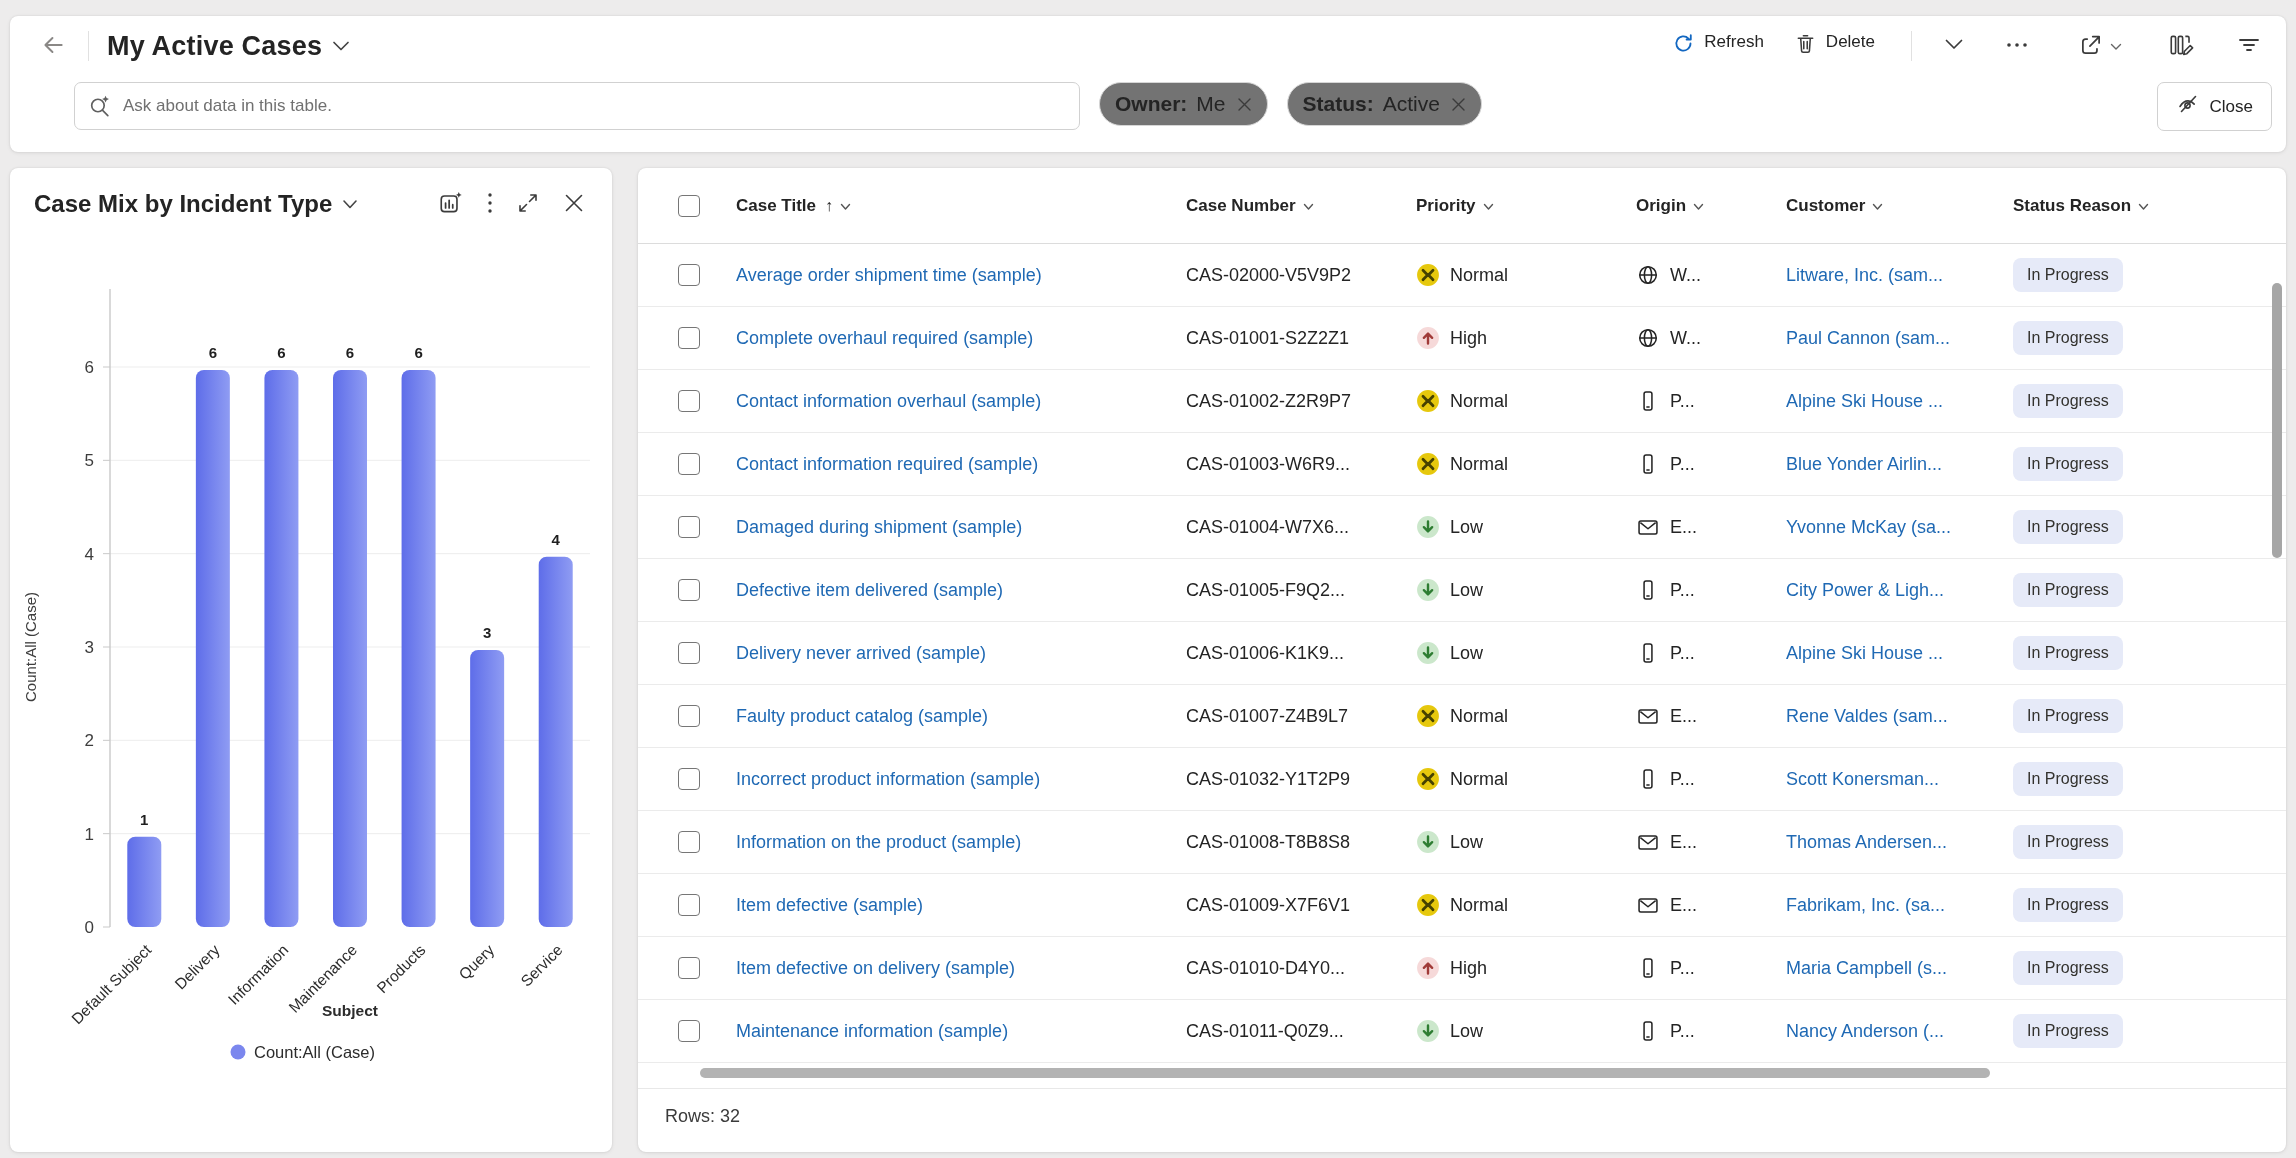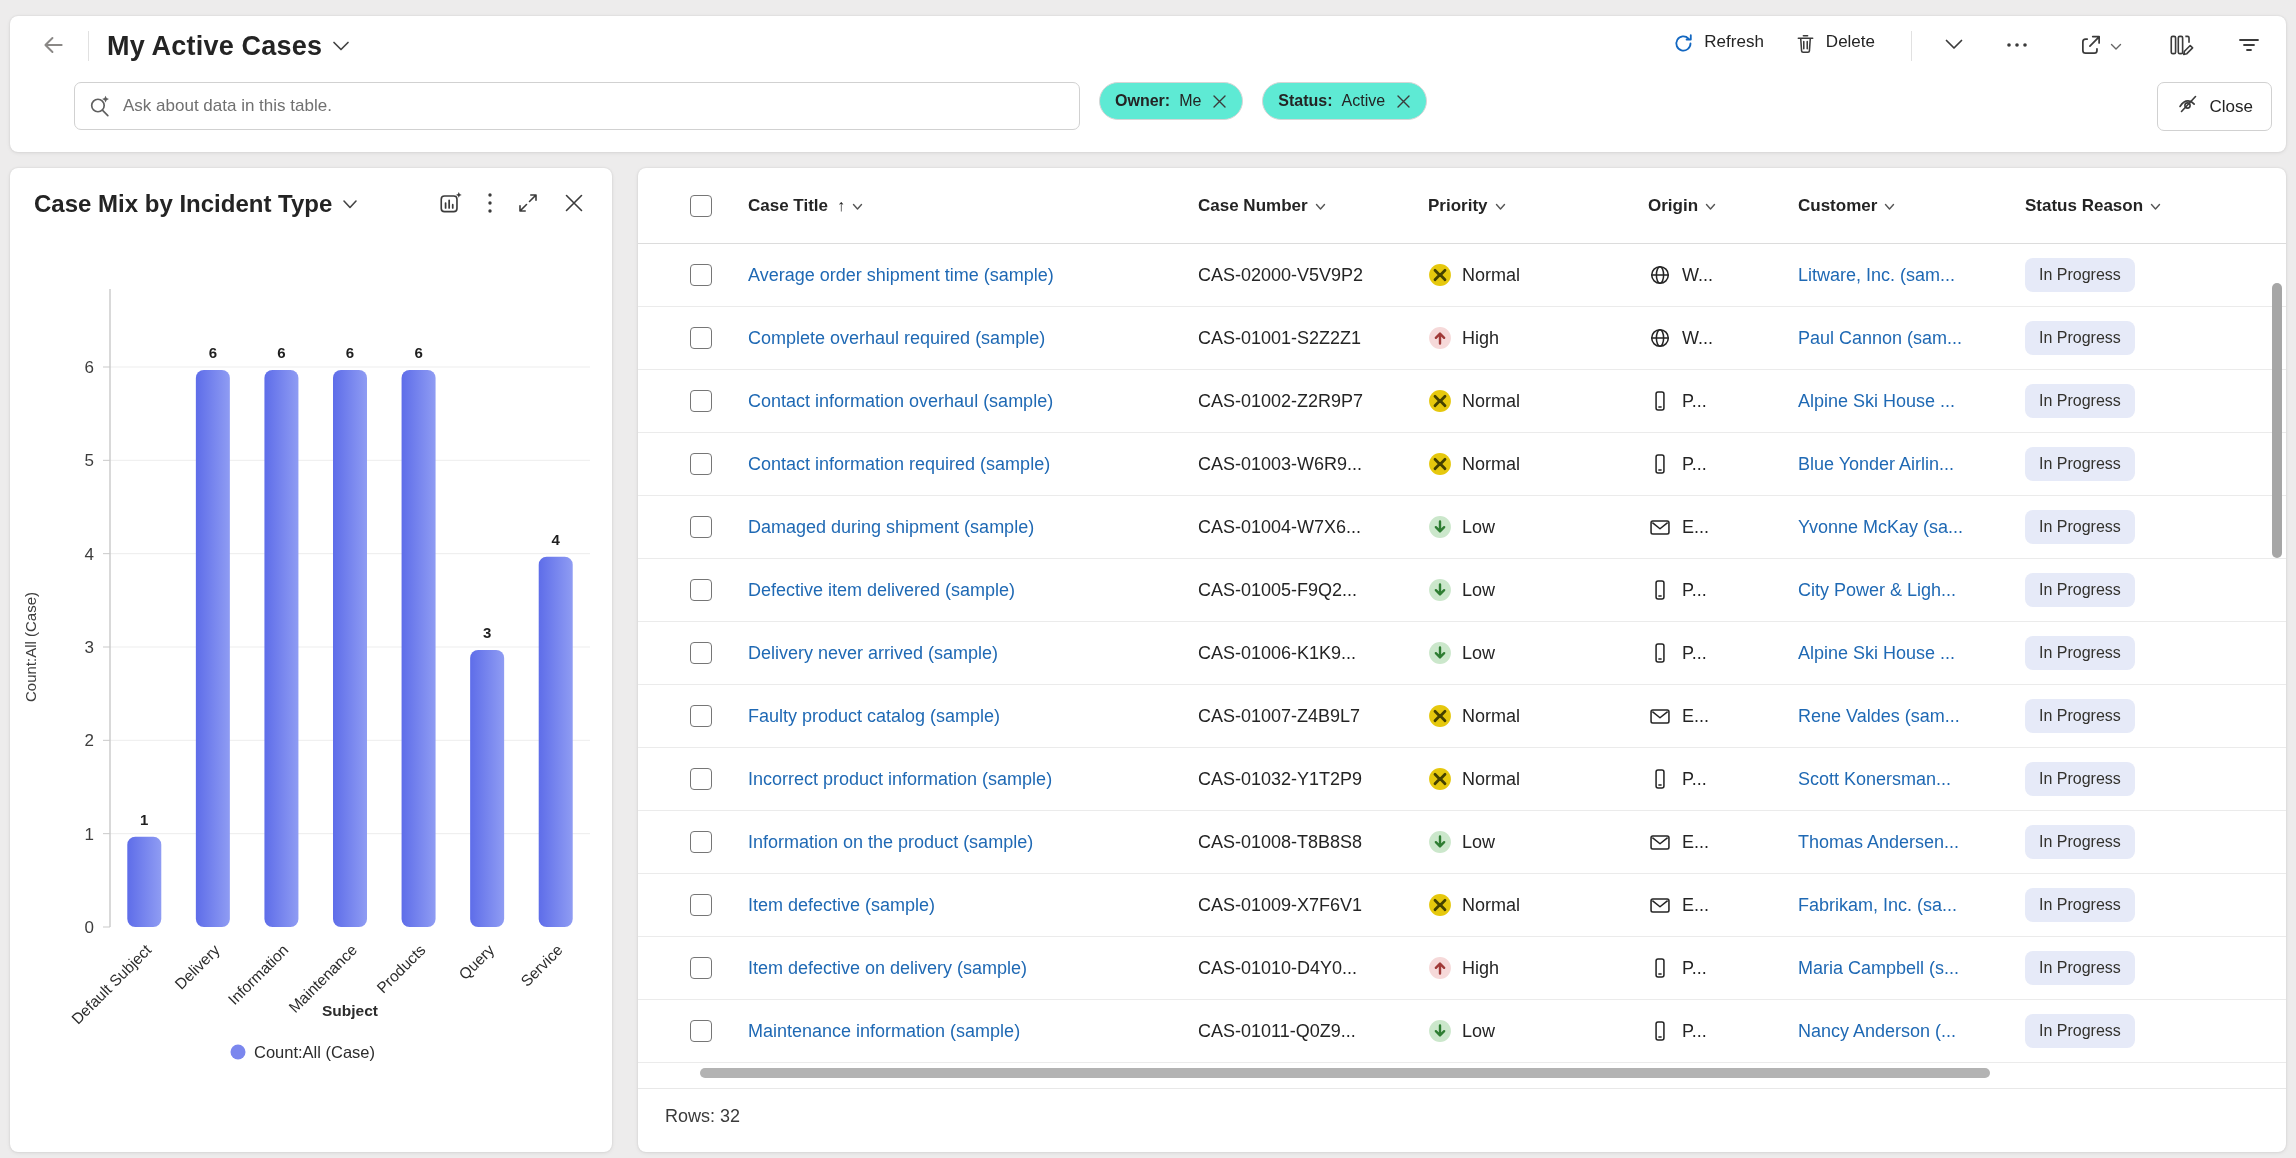--- a/index.html
+++ b/index.html
@@ -23,37 +23,37 @@
   .title-row{display:flex;align-items:center;height:52px;padding:8px 18px 0 24px}
   .title-row h1{font-size:27px;font-weight:700;margin:0 10px 0 2px;letter-spacing:.2px}
   .toolbar{display:flex;align-items:center;gap:10px}
   .search-row{display:flex;align-items:flex-start;margin-top:14px;padding:0 14px 0 64px;gap:19px}
   .search-box{position:relative;width:1006px;height:48px;flex:none}
   .search-box svg{position:absolute;left:13px;top:12px}
   .search-box input{width:100%;height:100%;border:1px solid #d1d1d1;border-radius:7px;
     padding:0 14px 0 48px;font-family:inherit;font-size:17px;color:#242424;outline:none}
   .search-box input::placeholder{color:#707070}
   .chip{display:flex;align-items:center;gap:9px;border:1px solid #d6d6d6;border-radius:22px;
-    background:#5eead4;padding:9px 15px;font-size:16px;cursor:pointer}
+    background:#737373;padding:9px 15px;font-size:21px;cursor:pointer}
   .chip b{font-weight:700}
   .chip .chip-x{display:flex;align-items:center;margin-left:2px}
   .close-btn{display:flex;align-items:center;gap:10px;margin-left:auto;border:1px solid #d1d1d1;
     border-radius:7px;background:#fff;padding:9px 18px;font-family:inherit;font-size:17px;color:#242424;cursor:pointer}
 
   
   .chart-card{left:10px;top:168px;width:602px;height:984px}
   .chart-header{display:flex;align-items:center;height:62px;padding:10px 22px 0 24px}
   .chart-header h2{font-size:24px;font-weight:700;margin-right:10px}
   .chart-header .icon-btn{padding:4px;margin-left:14px}
   .chart-svg{display:block;margin-top:0}
 
   
   .table-card{left:638px;top:168px;width:1648px;height:984px}
   .thead,.trow{display:grid;grid-template-columns:70px 450px 230px 220px 150px 227px 1fr;
-    padding-left:40px;align-items:center}
+    padding-left:28px;align-items:center}
   .thead{height:76px;border-bottom:1px solid #dcdcdc}
   .trow{height:63px;border-bottom:1px solid #ebebeb}
   .cell{display:flex;align-items:center;gap:10px;font-size:18px;padding-right:14px;
     overflow:hidden;white-space:nowrap}
   .hcell{font-size:17px;font-weight:700;gap:7px;cursor:pointer}
   .hcell .sort{font-weight:400;font-size:16px;color:#242424;margin-left:2px}
   .checkbox{width:22px;height:22px;border:1.6px solid #767676;border-radius:4px;background:#fff;
     margin-left:12px;cursor:pointer;flex:none}
   .link{color:var(--link,#1f69b4);text-decoration:none;cursor:pointer;overflow:hidden;text-overflow:clip}
   .num{color:#242424}

